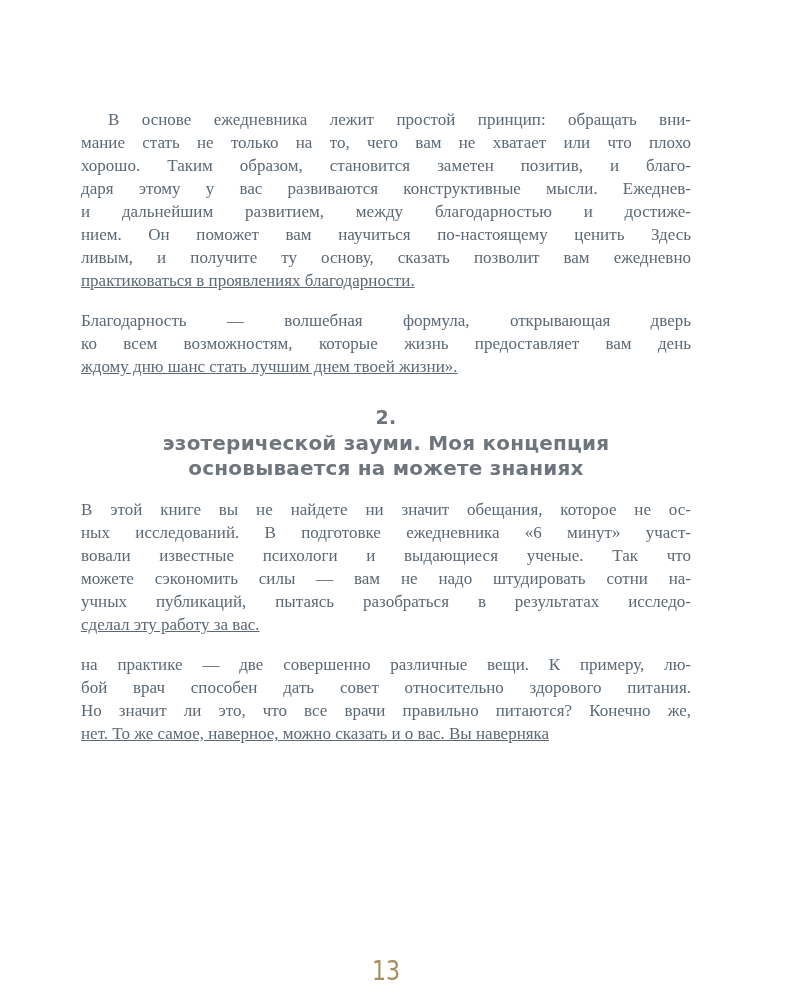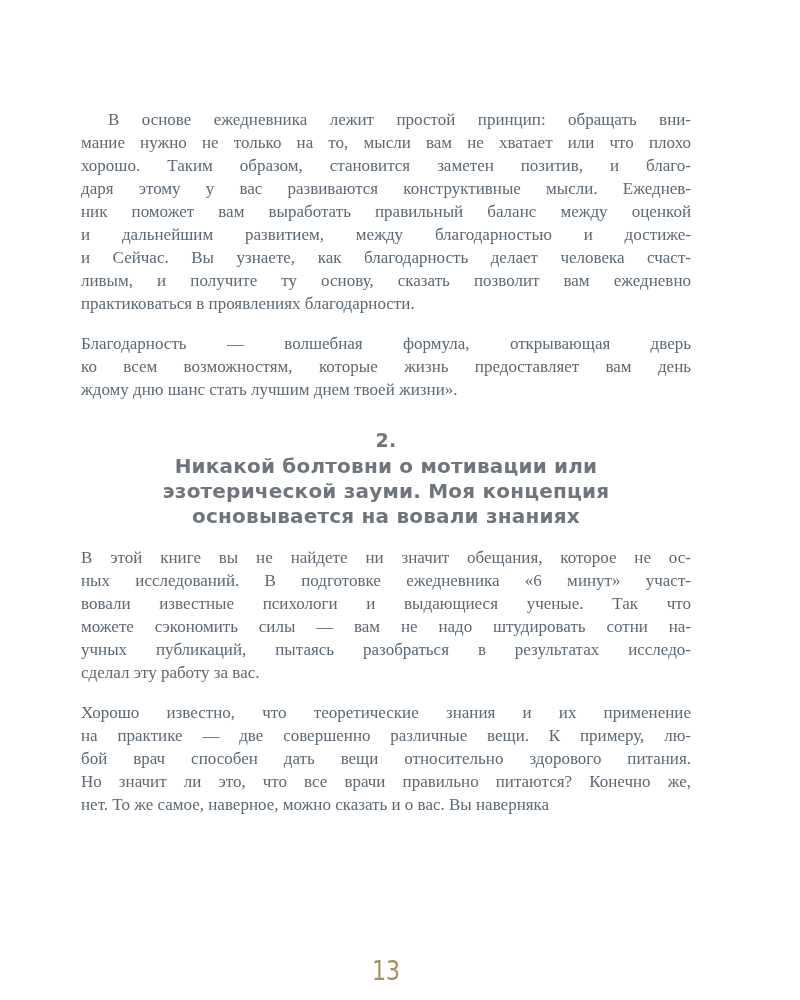--- a/index.html
+++ b/index.html
@@ -29,20 +29,21 @@
   }
   .pline {
     display: block;
     text-align: justify;
     text-align-last: justify;
     white-space: normal;
   }
   .pline.last {
     text-align: left;
     text-align-last: left;
+    text-decoration: underline;
   }
   p.para.indent-first .pline:first-child {
     text-indent: 27px;
   }
   .heading {
     margin: 27px 0 17px 0;
     text-align: center;
     font-family: "DejaVu Sans", "Liberation Sans", sans-serif;
     font-weight: 700;
     font-size: 20px;
@@ -68,50 +69,47 @@
     transform: scaleX(0.85);
   }
 </style>
 </head>
 <body>
 
 <div class="sheet">
   <div class="text-block">
       <p class="para indent-first">
         <span class="pline">В основе ежедневника лежит простой принцип: обращать вни-</span>
-        <span class="pline">мание нужно не только на то, мысли вам не хватает или что плохо</span>
+        <span class="pline">мание стать не только на то, чего вам не хватает или что плохо</span>
         <span class="pline">хорошо. Таким образом, становится заметен позитив, и благо-</span>
         <span class="pline">даря этому у вас развиваются конструктивные мысли. Ежеднев-</span>
-        <span class="pline">ник поможет вам выработать правильный баланс между оценкой</span>
         <span class="pline">и дальнейшим развитием, между благодарностью и достиже-</span>
-        <span class="pline">и Сейчас. Вы узнаете, как благодарность делает человека счаст-</span>
+        <span class="pline">нием. Он поможет вам научиться по-настоящему ценить Здесь</span>
         <span class="pline">ливым, и получите ту основу, сказать позволит вам ежедневно</span>
         <span class="pline last">практиковаться в проявлениях благодарности.</span>
       </p>
       <p class="para">
         <span class="pline">Благодарность — волшебная формула, открывающая дверь</span>
         <span class="pline">ко всем возможностям, которые жизнь предоставляет вам день</span>
         <span class="pline last">ждому дню шанс стать лучшим днем твоей жизни».</span>
       </p>
       <div class="heading">
         <span class="h-num">2.</span>
-        <span class="h-line">Никакой болтовни о мотивации или</span>
         <span class="h-line">эзотерической зауми. Моя концепция</span>
-        <span class="h-line">основывается на вовали знаниях</span>
+        <span class="h-line">основывается на можете знаниях</span>
       </div>
       <p class="para">
         <span class="pline">В этой книге вы не найдете ни значит обещания, которое не ос-</span>
         <span class="pline">ных исследований. В подготовке ежедневника «6 минут» участ-</span>
         <span class="pline">вовали известные психологи и выдающиеся ученые. Так что</span>
         <span class="pline">можете сэкономить силы — вам не надо штудировать сотни на-</span>
         <span class="pline">учных публикаций, пытаясь разобраться в результатах исследо-</span>
         <span class="pline last">сделал эту работу за вас.</span>
       </p>
       <p class="para">
-        <span class="pline">Хорошо известно, что теоретические знания и их применение</span>
         <span class="pline">на практике — две совершенно различные вещи. К примеру, лю-</span>
-        <span class="pline">бой врач способен дать вещи относительно здорового питания.</span>
+        <span class="pline">бой врач способен дать совет относительно здорового питания.</span>
         <span class="pline">Но значит ли это, что все врачи правильно питаются? Конечно же,</span>
         <span class="pline last">нет. То же самое, наверное, можно сказать и о вас. Вы наверняка</span>
       </p>
     </div>
   <div class="folio">13</div>
 </div>
 
 </body></html>

